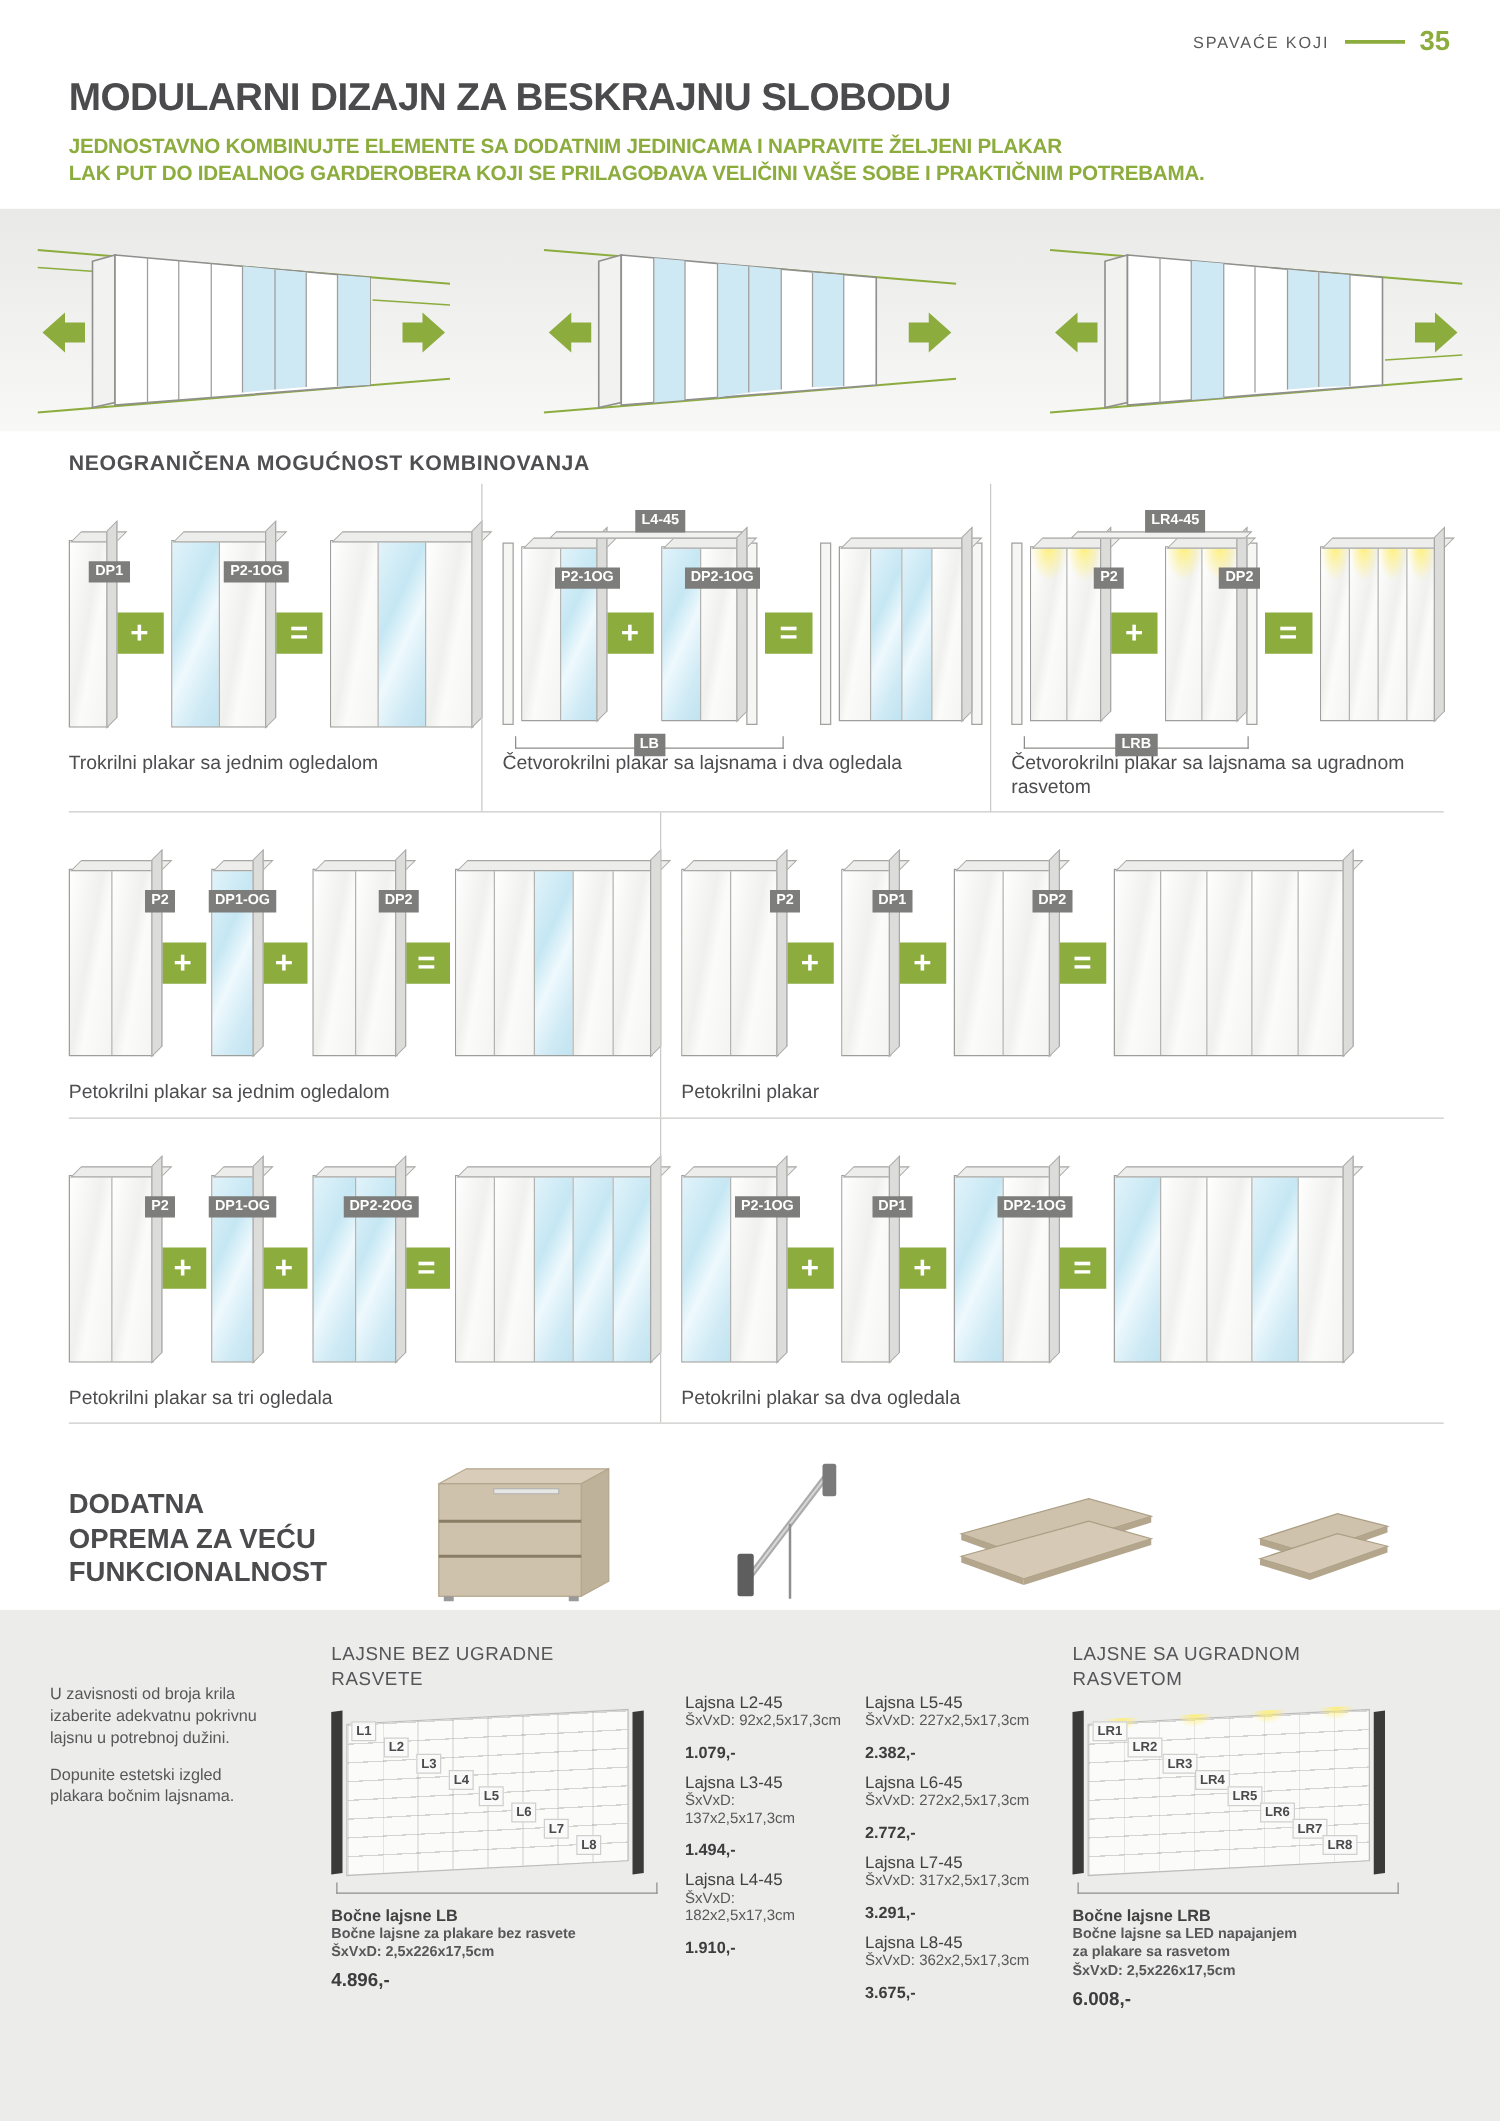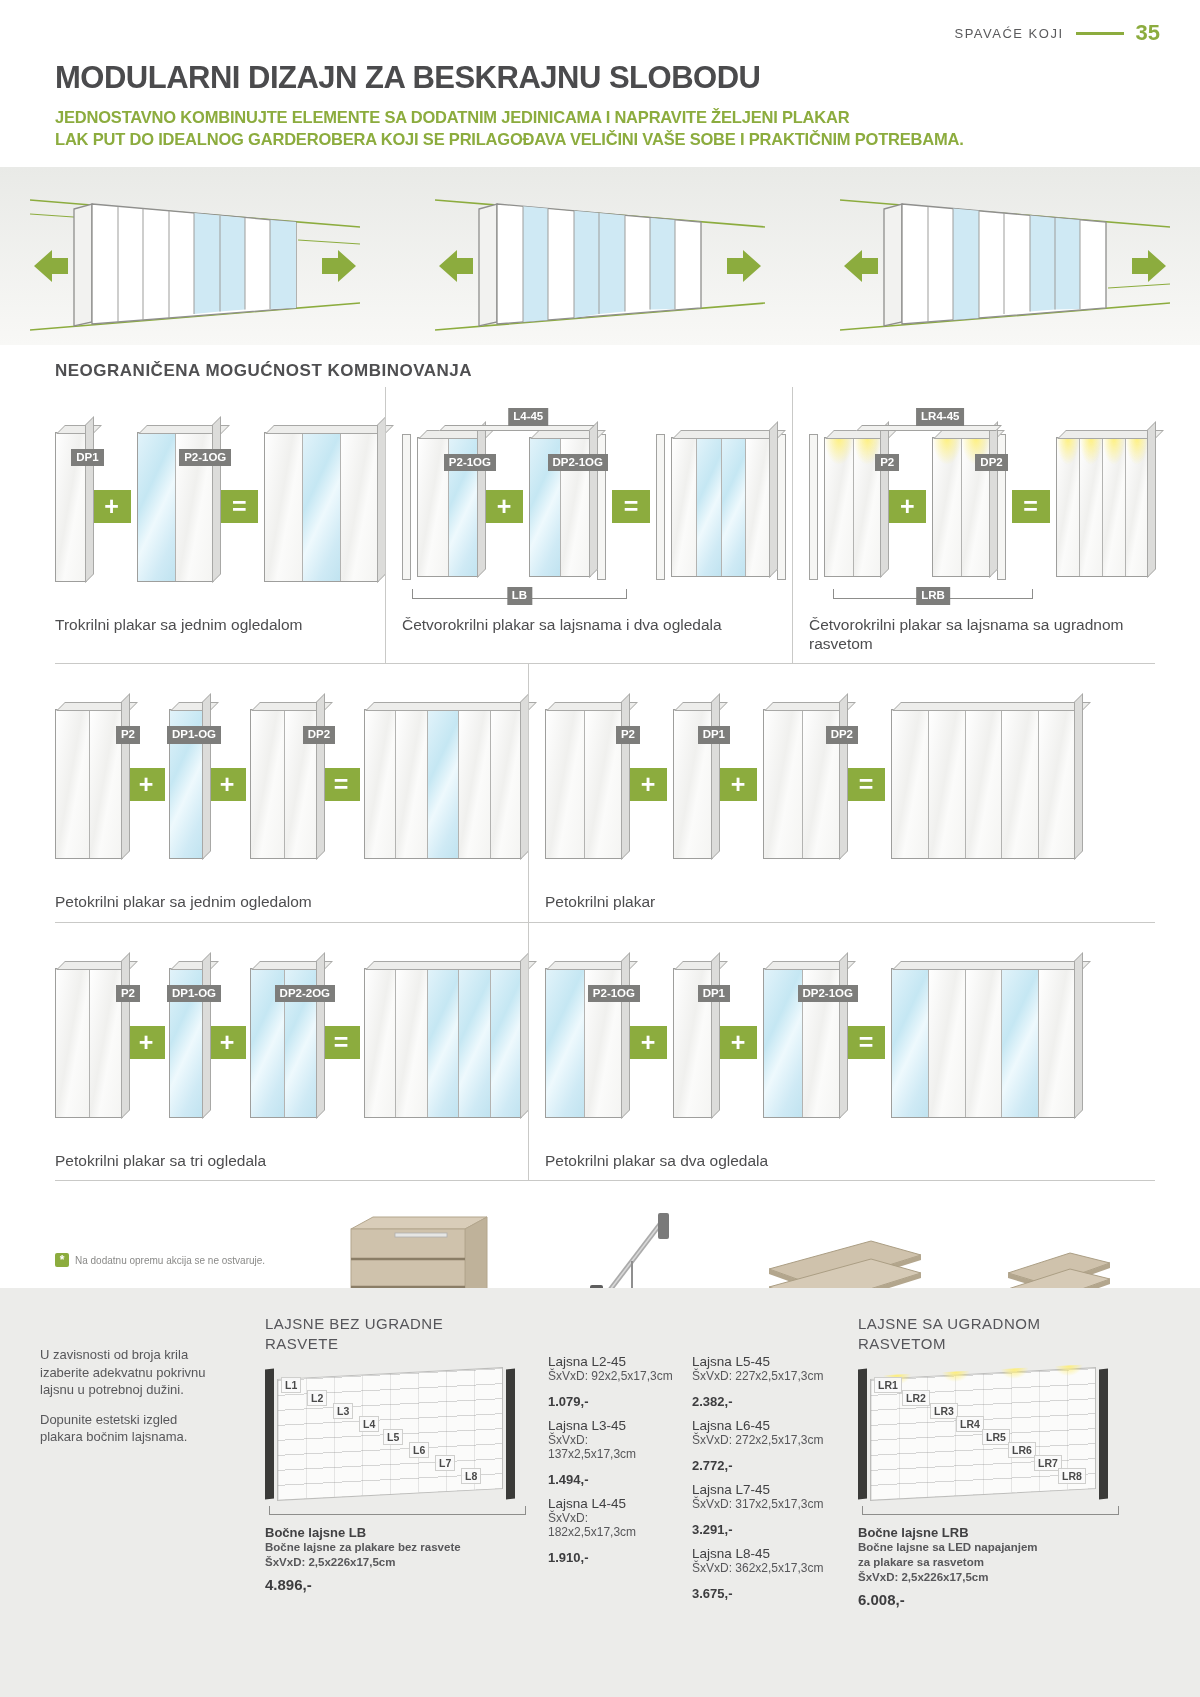--- a/index.html
+++ b/index.html
@@ -42,21 +42,21 @@
               linear-gradient(100deg,#ffffff 0%,#f0f0ee 45%,#fbfbfa 60%,#f4f4f2 100%); }
   .strip { width:9px; height:146px; background:#f6f6f4; border:1px solid #a2a2a0; }
   .op { flex:0 0 auto; width:38px; height:33px; background:#8cac3e; color:#fff; font-size:25px; font-weight:bold;
         display:flex; align-items:center; justify-content:center; line-height:1; }
   .tag { position:absolute; z-index:4; top:16px; right:-18px; background:#7d7d7b; color:#fff;
          font-size:11.5px; font-weight:bold; line-height:1; padding:3px 5px; white-space:nowrap; }
   .topstrip { position:absolute; z-index:3; top:4px; height:6px; background:#f1f1ef; border:1px solid #a2a2a0; transform:skewX(-45deg); }
   .topstrip .tag { top:-18px; right:auto; left:50%; transform:translateX(-50%) skewX(45deg); }
   .bracket { position:absolute; bottom:-6px; height:10px; border:1px solid #8d8d8b; border-top:none; }
   .bracket .tag { top:auto; bottom:-7px; right:auto; left:50%; transform:translateX(-50%); }
-  .caption { margin-top:22px; font-size:15.5px; color:#4d4d4f; line-height:1.25; }
+  .caption { margin-top:8px; font-size:15.5px; color:#4d4d4f; line-height:1.25; }
   
   .acc { display:flex; padding:26px 40px 10px 55px; gap:10px; }
   .acc-left { width:250px; flex:0 0 auto; padding-top:24px; }
   .acc-left h2 { font-size:22px; font-weight:bold; color:#4b4b4d; line-height:1.25; }
   .acc-note { margin-top:22px; display:flex; align-items:center; gap:6px; }
   .acc-note .star { width:14px; height:14px; background:#8cac3e; color:#fff; font-size:12px; font-weight:bold;
                     display:flex; align-items:center; justify-content:center; flex:0 0 auto; border-radius:2px; }
   .acc-note .txt { font-size:10px; color:#8a8a88; }
   .prod { flex:1; display:flex; flex-direction:column; }
   .prod .img { height:118px; display:flex; align-items:flex-end; justify-content:center; }
@@ -263,21 +263,21 @@
           <span class="tag">DP2</span>
           </div>
         <div class="strip"></div>
         <div class="op">=</div>
         <div class="unit h140" style="width:96px">
             <div class="door lit"></div>
             <div class="door lit"></div>
             <div class="door lit"></div>
             <div class="door lit"></div>
           </div>
-        <div class="bracket" style="left:24px; width:200px">
+        <div class="bracket" style="left:10px; width:180px">
           <span class="tag">LRB</span>
         </div>
       </div>
       <div class="caption">Četvorokrilni plakar sa lajsnama sa ugradnom rasvetom</div>
     </div>
   </div>
 
   <div class="combo-row row23">
     <div class="combo-cell">
       <div class="diagram" style="gap:4px">
@@ -398,20 +398,25 @@
             <div class="door"></div>
           </div>
       </div>
       <div class="caption">Petokrilni plakar sa dva ogledala</div>
     </div>
   </div>
 </div>
 
 <div class="acc">
   <div class="acc-left">
+    <h2>
+      <div>DODATNA</div>
+      <div>OPREMA ZA VEĆU</div>
+      <div>FUNKCIONALNOST</div>
+    </h2>
     <div class="acc-note">
       <span class="star">*</span>
       <span class="txt">Na dodatnu opremu akcija se ne ostvaruje.</span>
     </div>
   </div>
 
   <div class="prod">
     <div class="img">
       <svg width="160" height="118" viewBox="0 0 160 118">
         <polygon points="14,22 36,10 150,10 128,22" fill="#d9cdb9" stroke="#b3a68d"></polygon>

